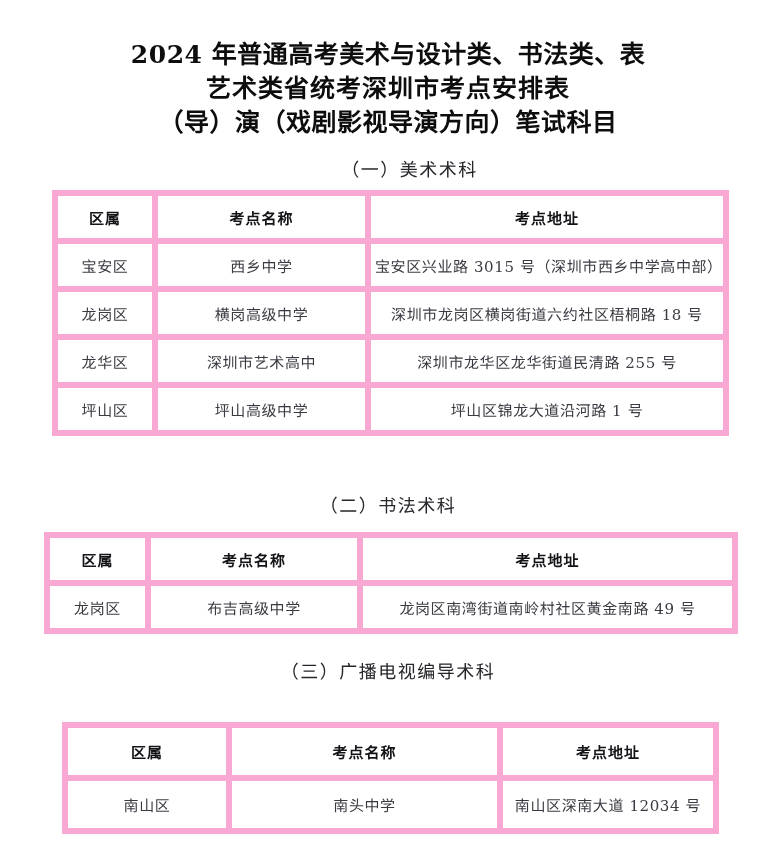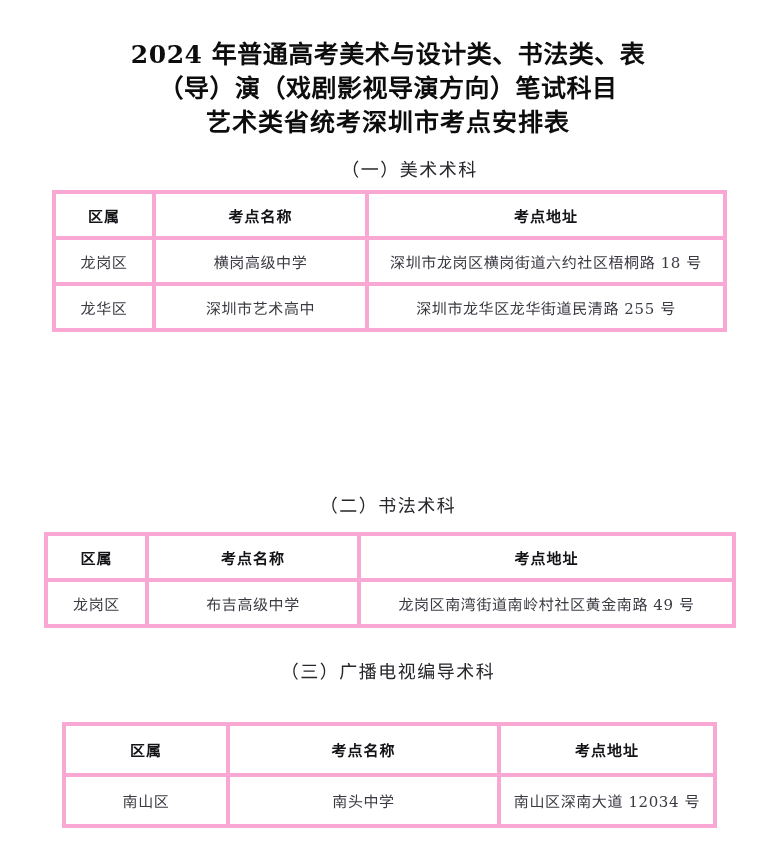--- a/index.html
+++ b/index.html
@@ -56,21 +56,21 @@
 
   
   table.exam-table {
     border-collapse: collapse;
     table-layout: fixed;
     font-size: 15px;
     color: #3a3a42;
   }
   table.exam-table th,
   table.exam-table td {
-    border: 4px solid #f9a8d4;
+    border: 6px solid #f9a8d4;
     text-align: center;
     vertical-align: middle;
     padding: 0 4px;
     white-space: nowrap;
     overflow: hidden;
   }
   table.exam-table th {
     font-weight: bold;
     color: #141418;
     font-size: 15px;
@@ -121,50 +121,60 @@
   .head-2 { position: absolute; left: 0; right: 0; top: 494px; text-align: center; }
   .head-3 { position: absolute; left: 0; right: 0; top: 660px; }
 </style>
 </head>
 <body>
 
 <div class="page">
 
   <h1 class="doc-title">
     <span class="tline tline-1">2024 年普通高考美术与设计类、书法类、表</span>
+    <span class="tline tline-3">艺术类省统考深圳市考点安排表</span>
     <span class="tline tline-2">（导）演（戏剧影视导演方向）笔试科目</span>
-    <span class="tline tline-3">艺术类省统考深圳市考点安排表</span>
   </h1>
 
   <div class="section-heading head-1">（一）美术术科</div>
 
   <div class="wrap-t1">
     <table class="exam-table">
       <colgroup>
         <col class="c-area">
           <col class="c-name">
           <col class="c-addr">
       </colgroup>
       <thead>
         <tr>
           <th>区属</th>
           <th>考点名称</th>
           <th>考点地址</th>
         </tr>
       </thead>
       <tbody>
         <tr>
+          <td>宝安区</td>
+          <td>西乡中学</td>
+          <td>宝安区兴业路 3015 号（深圳市西乡中学高中部）</td>
+        </tr>
+        <tr>
           <td>龙岗区</td>
           <td>横岗高级中学</td>
           <td>深圳市龙岗区横岗街道六约社区梧桐路 18 号</td>
         </tr>
         <tr>
           <td>龙华区</td>
           <td>深圳市艺术高中</td>
           <td>深圳市龙华区龙华街道民清路 255 号</td>
+        </tr>
+        <tr>
+          <td>坪山区</td>
+          <td>坪山高级中学</td>
+          <td>坪山区锦龙大道沿河路 1 号</td>
         </tr>
       </tbody>
     </table>
   </div>
 
   <div class="section-heading head-2">（二）书法术科</div>
 
   <div class="wrap-t2">
     <table class="exam-table">
       <colgroup>

